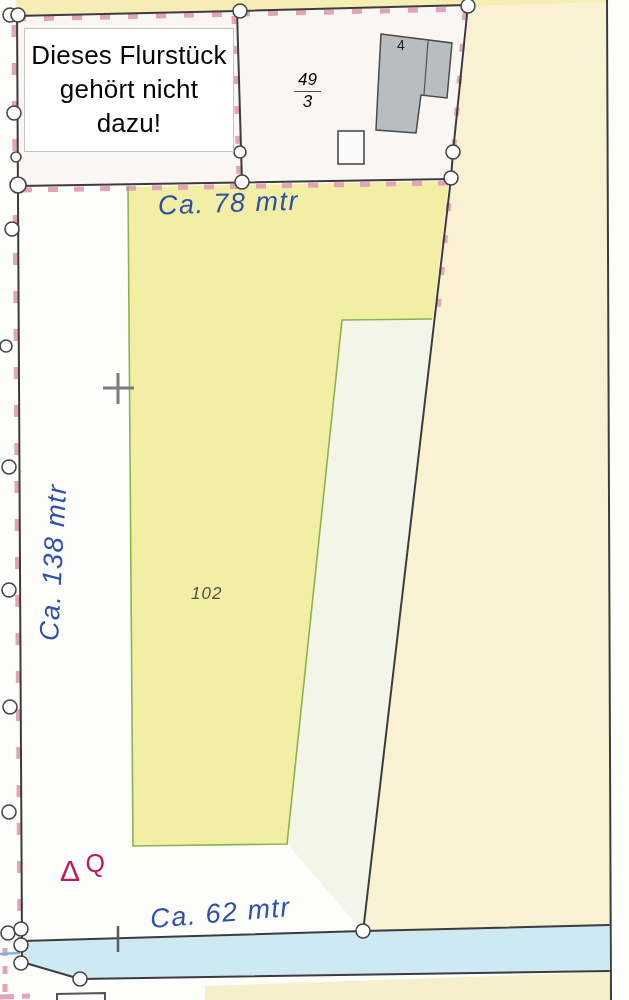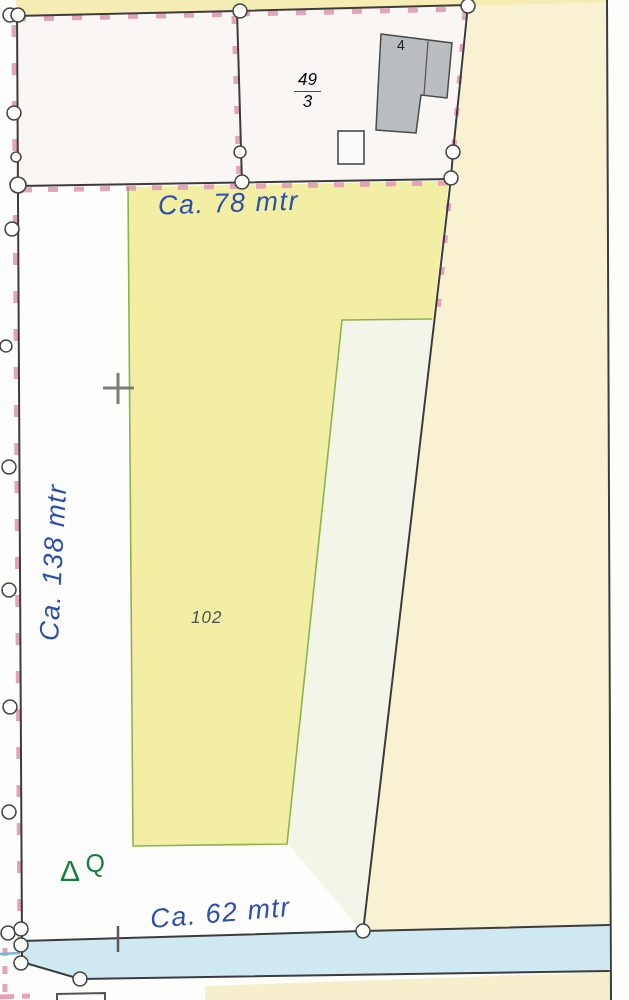--- a/index.html
+++ b/index.html
@@ -16,29 +16,29 @@
     font-size:26px;line-height:1.3;color:#050505;text-align:center;
     letter-spacing:0.2px;
   }
   .fraction{
     left:294px;top:70px;color:#000000;font-style:italic;font-size:17px;
     text-align:center;line-height:1.15;
   }
   .fraction .num{display:block;border-bottom:1.6px solid #4a4a4a;padding:0 4px 1px;}
   .fraction .den{display:block;}
   .house-no{left:397px;top:37px;font-size:14px;color:#222;}
-  .parcel-no{left:191px;top:608px;font-size:17px;font-style:italic;color:#4f4f4f;letter-spacing:1px;}
+  .parcel-no{left:191px;top:584px;font-size:17px;font-style:italic;color:#4f4f4f;letter-spacing:1px;}
   .ink{
     color:#2d4fae;font-style:italic;font-size:27px;letter-spacing:1.5px;
     white-space:nowrap;
   }
   .ink-top{left:158px;top:188px;transform:rotate(-2deg);}
   .ink-left{left:34px;top:640px;transform:rotate(-87deg);transform-origin:left top;}
   .ink-bottom{left:150px;top:898px;transform:rotate(-5deg);}
-  .tree-sym{left:60px;top:854px;color:#15803d;white-space:nowrap;}
+  .tree-sym{left:60px;top:854px;color:#be185d;white-space:nowrap;}
   .tree-sym .tri{font-size:30px;display:inline-block;}
   .tree-sym .qq{font-size:25px;display:inline-block;transform:translateY(-9px);margin-left:1px;}
 </style>
 </head>
 <body>
 
 <div id="stage">
 
   <svg id="map-svg" width="629" height="1000" viewBox="0 0 629 1000">
 
@@ -116,20 +116,24 @@
         <circle cx="9" cy="812" r="7"></circle>
       <circle cx="8" cy="933" r="7"></circle>
         <circle cx="21" cy="929" r="7"></circle>
       <circle cx="21" cy="945" r="7"></circle>
         <circle cx="21" cy="963" r="7"></circle>
       <circle cx="80" cy="979" r="7"></circle>
         <circle cx="363" cy="931" r="7"></circle>
     </g>
   </svg>
 
+  <div class="overlay note-box">
+    <span>Dieses Flurstück</span>
+    <span>gehört nicht dazu!</span>
+  </div>
 
   <div class="overlay fraction">
     <span class="num">49</span>
     <span class="den">3</span>
   </div>
 
   <div class="overlay house-no">4</div>
 
   <div class="overlay parcel-no">102</div>
 

